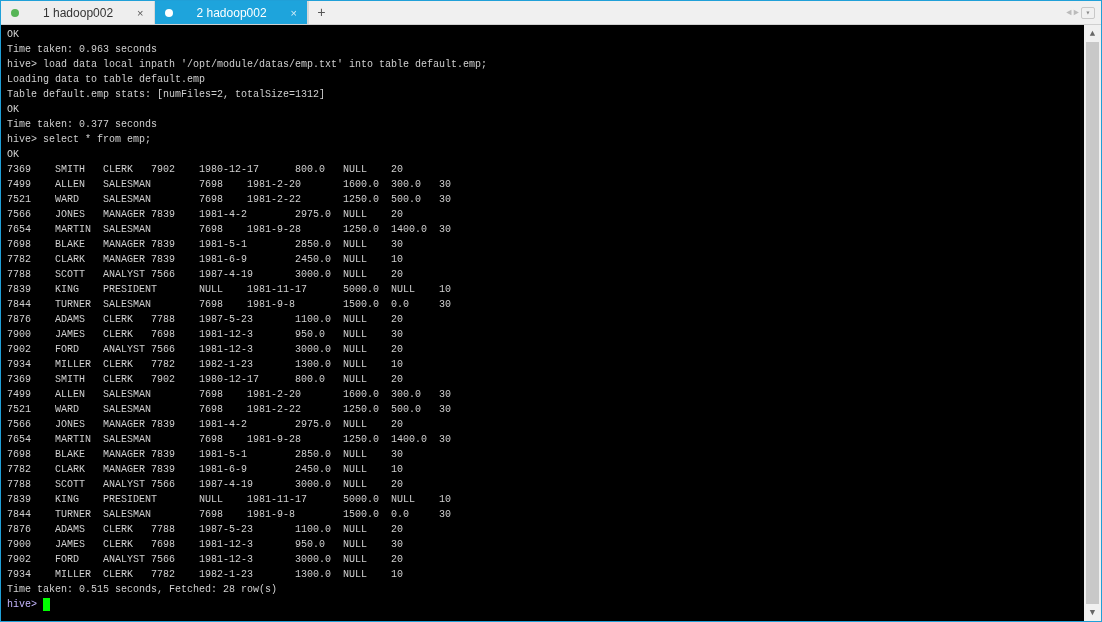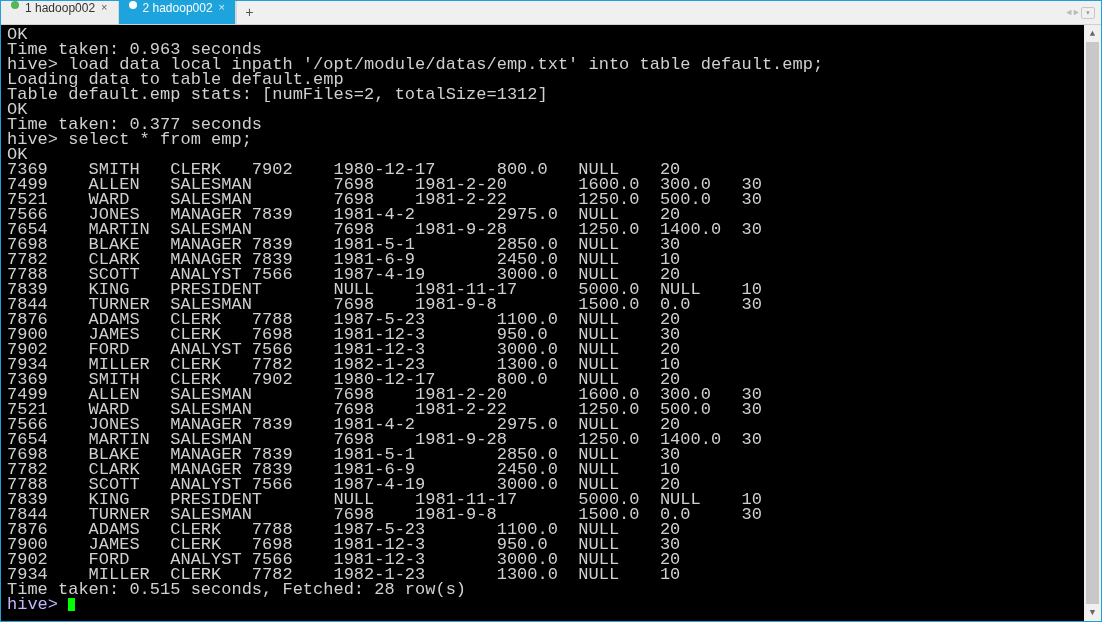--- a/index.html
+++ b/index.html
@@ -1,31 +1,31 @@
 <!DOCTYPE html>
 <html><head>
 <meta charset="utf-8">
 <style>
   * { margin: 0; padding: 0; box-sizing: border-box; }
   html, body { width: 1102px; height: 622px; overflow: hidden; font-family: Consolas, "Courier New", monospace; font-size: 13px; background: #000; }
   .window { width: 1102px; height: 622px; border: 1px solid #20a0d8; display: flex; flex-direction: column; background: #fff; }
   .tabbar { height: 24px; background: #f0f0f0; display: flex; align-items: stretch; border-bottom: 1px solid #d0d0d0; position: relative; }
-  .tab { display: flex; align-items: flex-start; gap: 6px; padding: 0 10px; font-family: "Segoe UI", Tahoma, sans-serif; font-size: 12px; cursor: pointer; user-select: none; border-right: 1px solid #d8d8d8; }
+  .tab { display: flex; align-items: center; gap: 24px; padding: 0 10px; font-family: "Segoe UI", Tahoma, sans-serif; font-size: 12px; cursor: pointer; user-select: none; border-right: 1px solid #d8d8d8; }
   .tab.inactive { background: #eeeeee; color: #333; }
   .tab.active { background: #1ea4dc; color: #fff; }
   .tab .dot { width: 8px; height: 8px; border-radius: 50%; }
   .tab.inactive .dot { background: #57b557; }
   .tab.active .dot { background: #ffffff; }
   .tab .close { font-size: 11px; opacity: .8; }
   .newtab { width: 26px; display:flex; align-items:center; justify-content:center; color:#555; font-size:14px; border-left:1px solid #d8d8d8; cursor:pointer; }
   .tabbar-right { margin-left:auto; display:flex; align-items:center; padding-right:6px; gap:2px; color:#bbb; font-size:10px; }
   .tabbar-right .tri { font-size:9px; }
   .tabbar-right .menu { border:1px solid #c8c8c8; border-radius:2px; width:14px; height:12px; display:flex; align-items:center; justify-content:center; font-size:8px; color:#888; }
   .terminal-wrap { flex:1; display:flex; background:#000; }
-  .terminal { flex:1; color:#d0d0d0; padding: 2px 4px 2px 6px; white-space: pre; overflow: hidden; line-height: 15px; letter-spacing: 0px; font-family: Consolas, "Courier New", monospace; font-size: 17px; }
+  .terminal { flex:1; color:#d0d0d0; padding: 2px 4px 2px 6px; white-space: pre; overflow: hidden; line-height: 15px; letter-spacing: 0px; font-family: Consolas, "Courier New", monospace; font-size: 10px; }
   .scrollbar { width: 17px; background:#f0f0f0; display:flex; flex-direction:column; }
   .sb-btn { height:17px; background:#f0f0f0; display:flex; align-items:center; justify-content:center; color:#666; font-size:9px; }
   .sb-track { flex:1; background:#f0f0f0; position:relative; }
   .sb-thumb { position:absolute; left:2px; right:2px; top:0; bottom:0; background:#c8c8c8; border-radius:0; }
   .prompt { color:#c4b5fd; }
   .cursor { display:inline-block; width:7px; height:13px; background:#00ff00; vertical-align:bottom; margin-bottom:1px; }
 </style>
 </head>
 <body>
 

